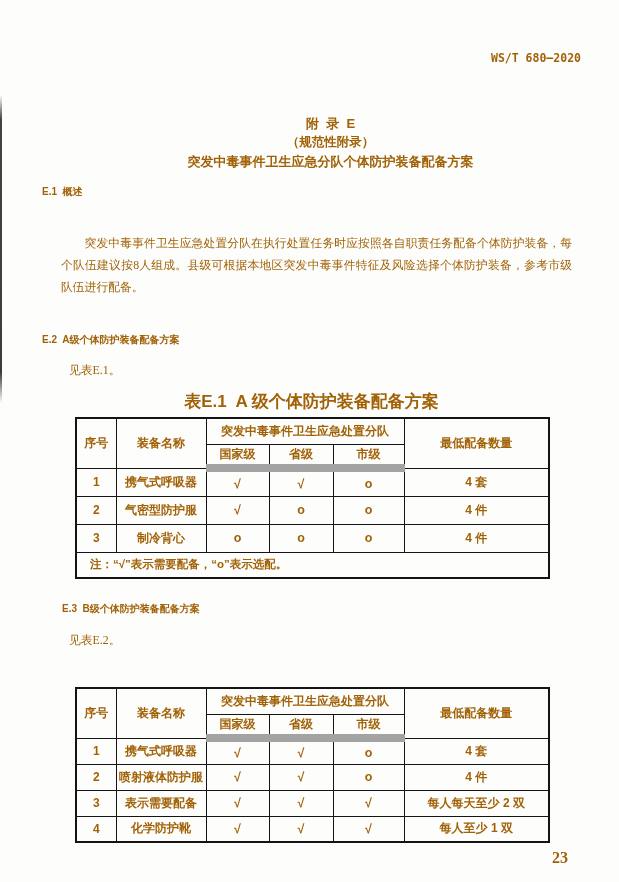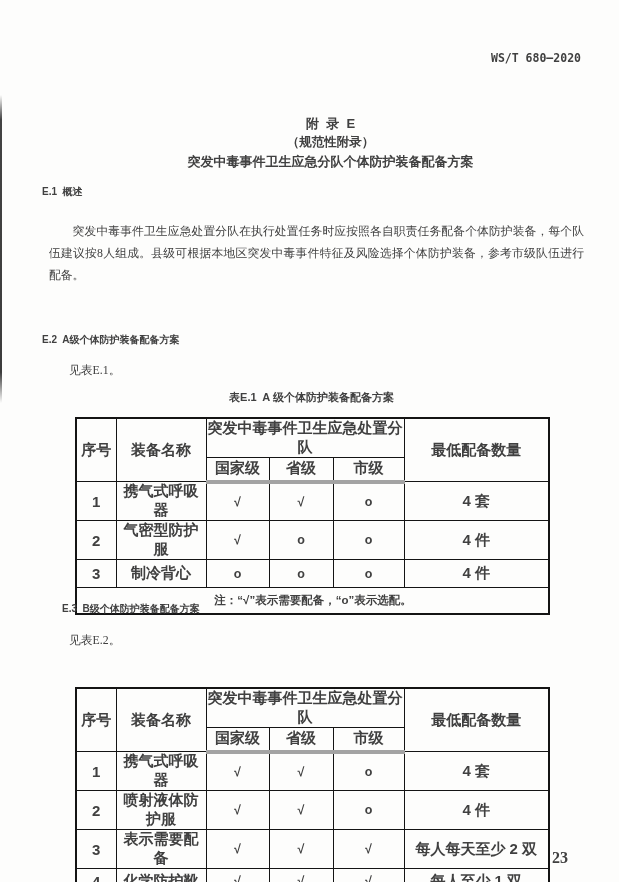--- a/index.html
+++ b/index.html
@@ -1,18 +1,18 @@
 <!DOCTYPE html>
 <html lang="zh"><head>
 <meta charset="utf-8">
 <style>
   html,body { margin:0; padding:0; background:#e8e8e8; }
   .page {
     position:relative; width:619px; height:882px; margin:0 auto;
-    background:#fdfdfc; overflow:hidden; color:#404040;
+    background:#fdfdfc; overflow:hidden; color:#a16207;
     font-family:"Liberation Serif","DejaVu Serif",serif;
   }
   .pre { white-space:pre-wrap; }
 
   .scan-artifact {
     position:absolute; left:0; top:95px; width:2px; height:308px;
     background:linear-gradient(#fdfdfc, #222 8%, #1a1a1a 90%, #fdfdfc);
     opacity:.85;
   }
 
@@ -38,51 +38,51 @@
   }
   #heading-e1 { top:185px; }
   #heading-e2 { top:333px; }
   #heading-e3 { top:602px;padding-left:20px; }
 
   .body-text {
     position:absolute; left:45px; top:217px; width:543px;
     font-size:11.8px; line-height:21.8px;
     text-align:justify; text-align-last:left;
   }
-  .body-text p { margin:4px; text-indent:2em;font-family:Liberation Serif, serif; }
+  .body-text p { margin:16px; text-indent:2em;font-family:Liberation Serif, serif; }
 
   .table-ref { position:absolute; left:69px; font-size:11.8px; }
   #ref-e1 { top:363px; }
   #ref-e2 { top:633px; }
 
   .tcaption {
     position:absolute; left:75px; width:473px; text-align:center;
     font-family:"Liberation Sans","DejaVu Sans",sans-serif;
-    font-weight:bold; font-size:11px; white-space:pre-wrap;
+    font-weight:bold; font-size:17px; white-space:pre-wrap;
   }
   #caption-e1 { top:390px; }
   #caption-e2 { top:661px; }
 
   table.cfg {
     position:absolute; left:75px; width:473px;
     border-collapse:collapse; table-layout:fixed;
     border:2px solid #141414;
     font-family:"Liberation Sans","DejaVu Sans",sans-serif;
   }
   #table-e1 { top:417px; }
   #table-e2 { top:687px; }
   table.cfg td {
     border:1px solid #141414; text-align:center; vertical-align:middle;
-    font-size:15px; padding:0; font-weight:600; overflow:hidden;
+    font-size:12px; padding:0; font-weight:600; overflow:hidden;
   }
   table.cfg td.hd { font-weight:bold; }
-  table.cfg td.thickb { border-bottom:4px solid #a3a3a3; }
+  table.cfg td.thickb { border-bottom:8px solid #a3a3a3; }
   table.cfg td.mark { font-size:12.5px; }
   table.cfg td.note-cell {
-    text-align:center; padding-left:1px; font-weight:bold; font-size:11.5px;
+    text-align:left; padding-left:13px; font-weight:bold; font-size:11.5px;
   }
   tr.hrow1 { height:26px; } tr.hrow2 { height:24px; }
   tr.brow  { height:27px; } tr.nrow  { height:26px; }
   #table-e1 tr.brow { height:28px; }
   #table-e2 tr.brow { height:26px; }
 
   .page-no {
     position:absolute; top:849px; left:552px; font-size:16px;
     font-weight:600;
   }

